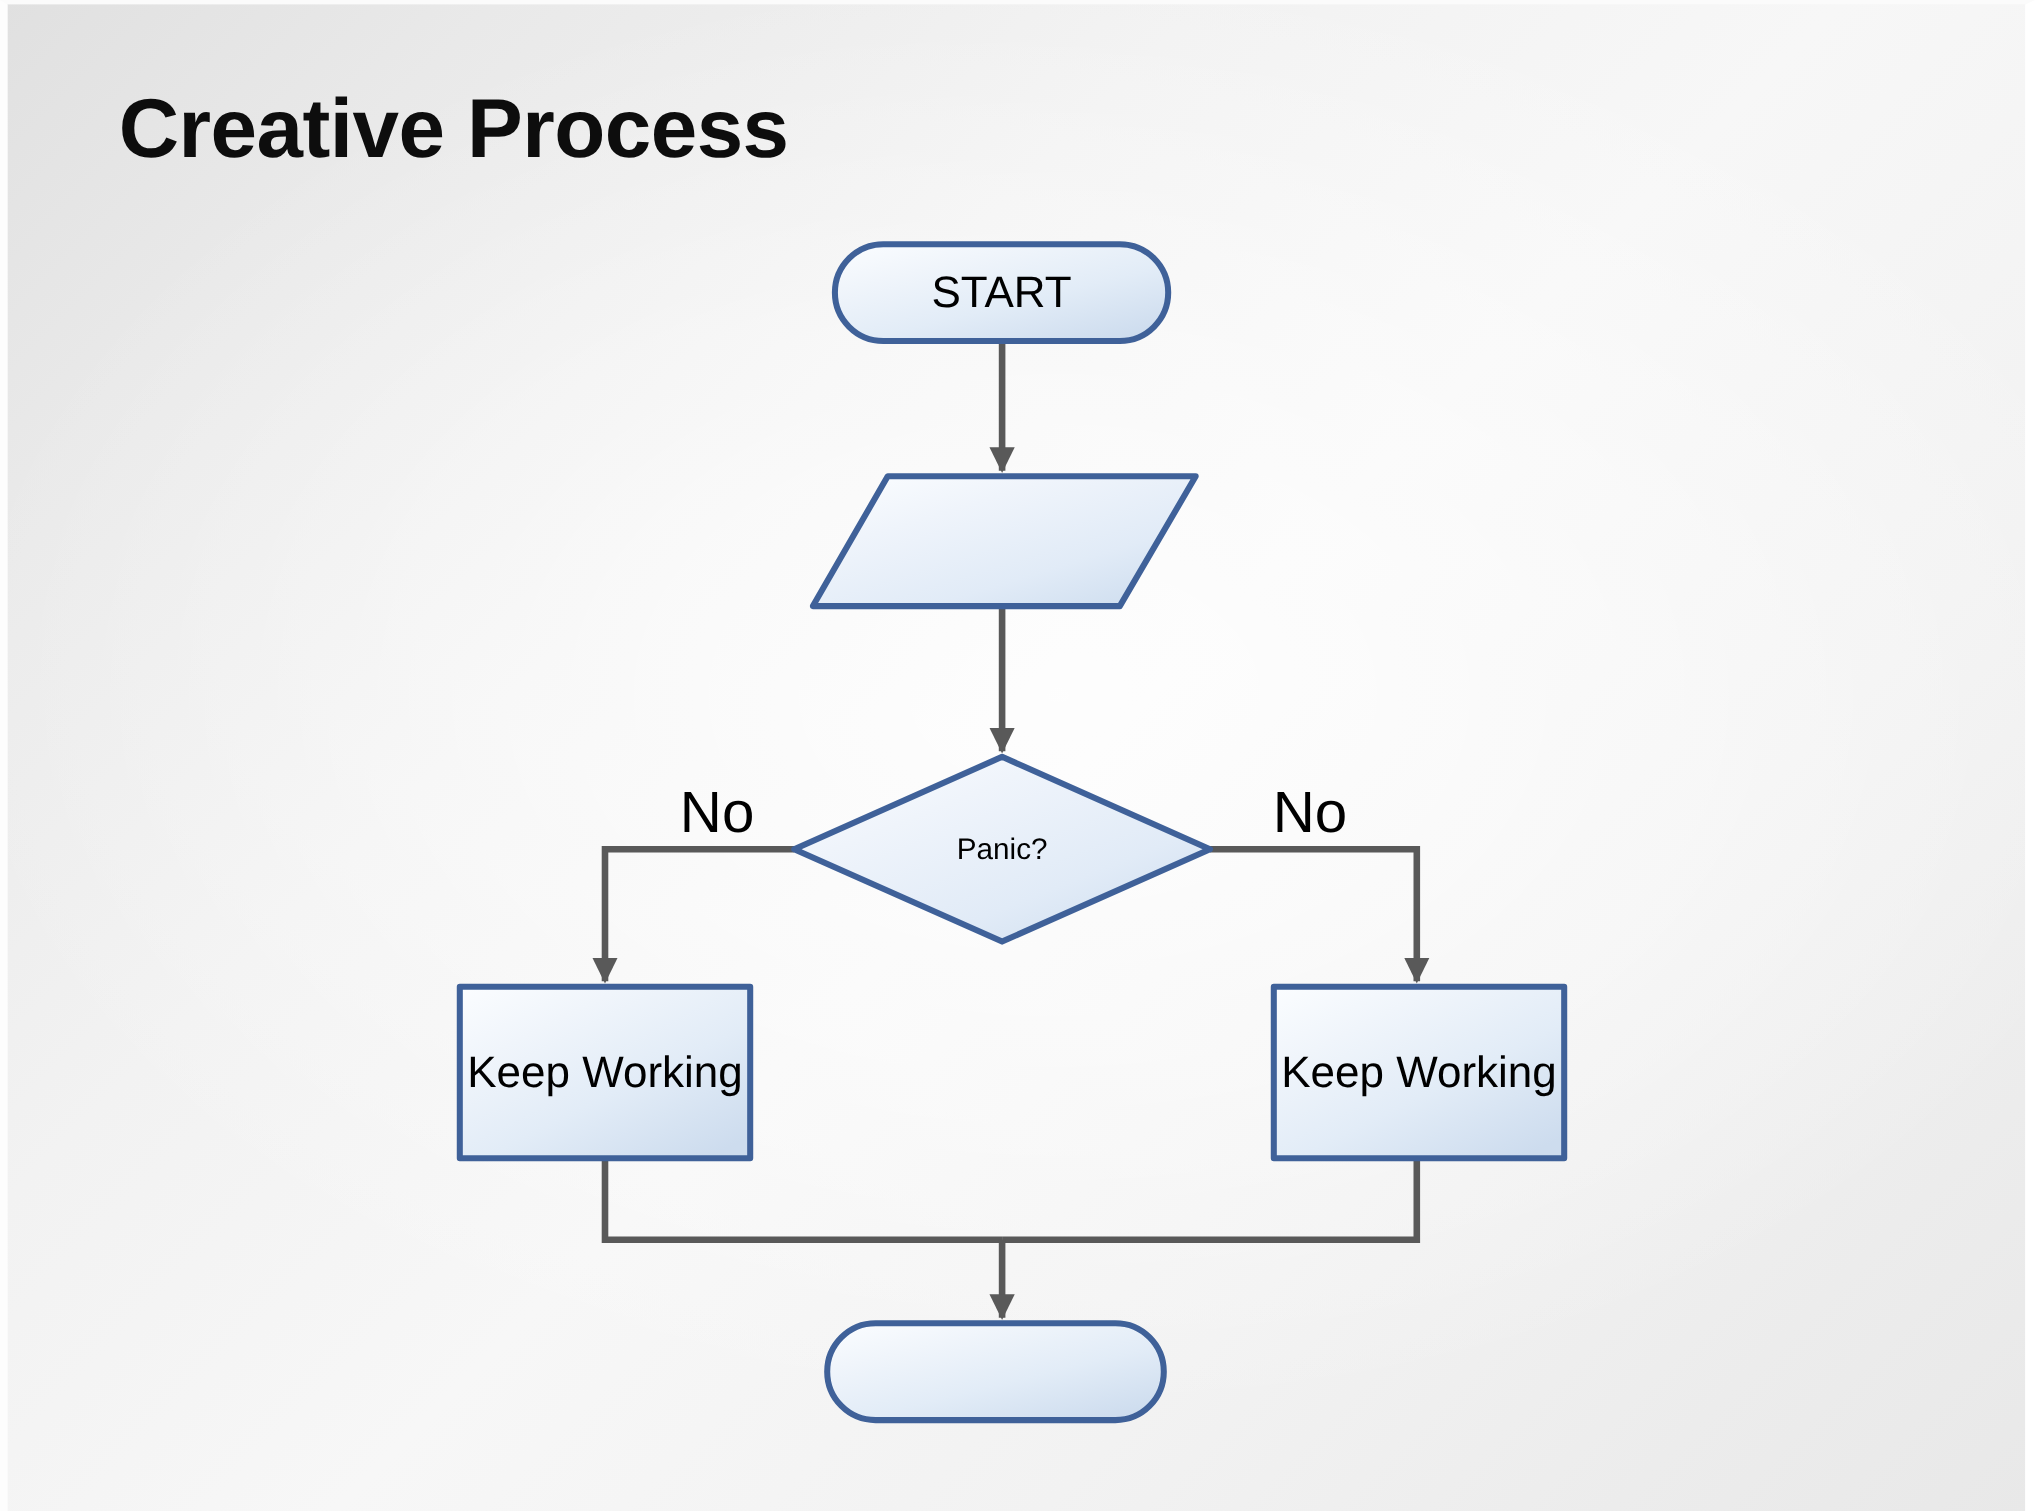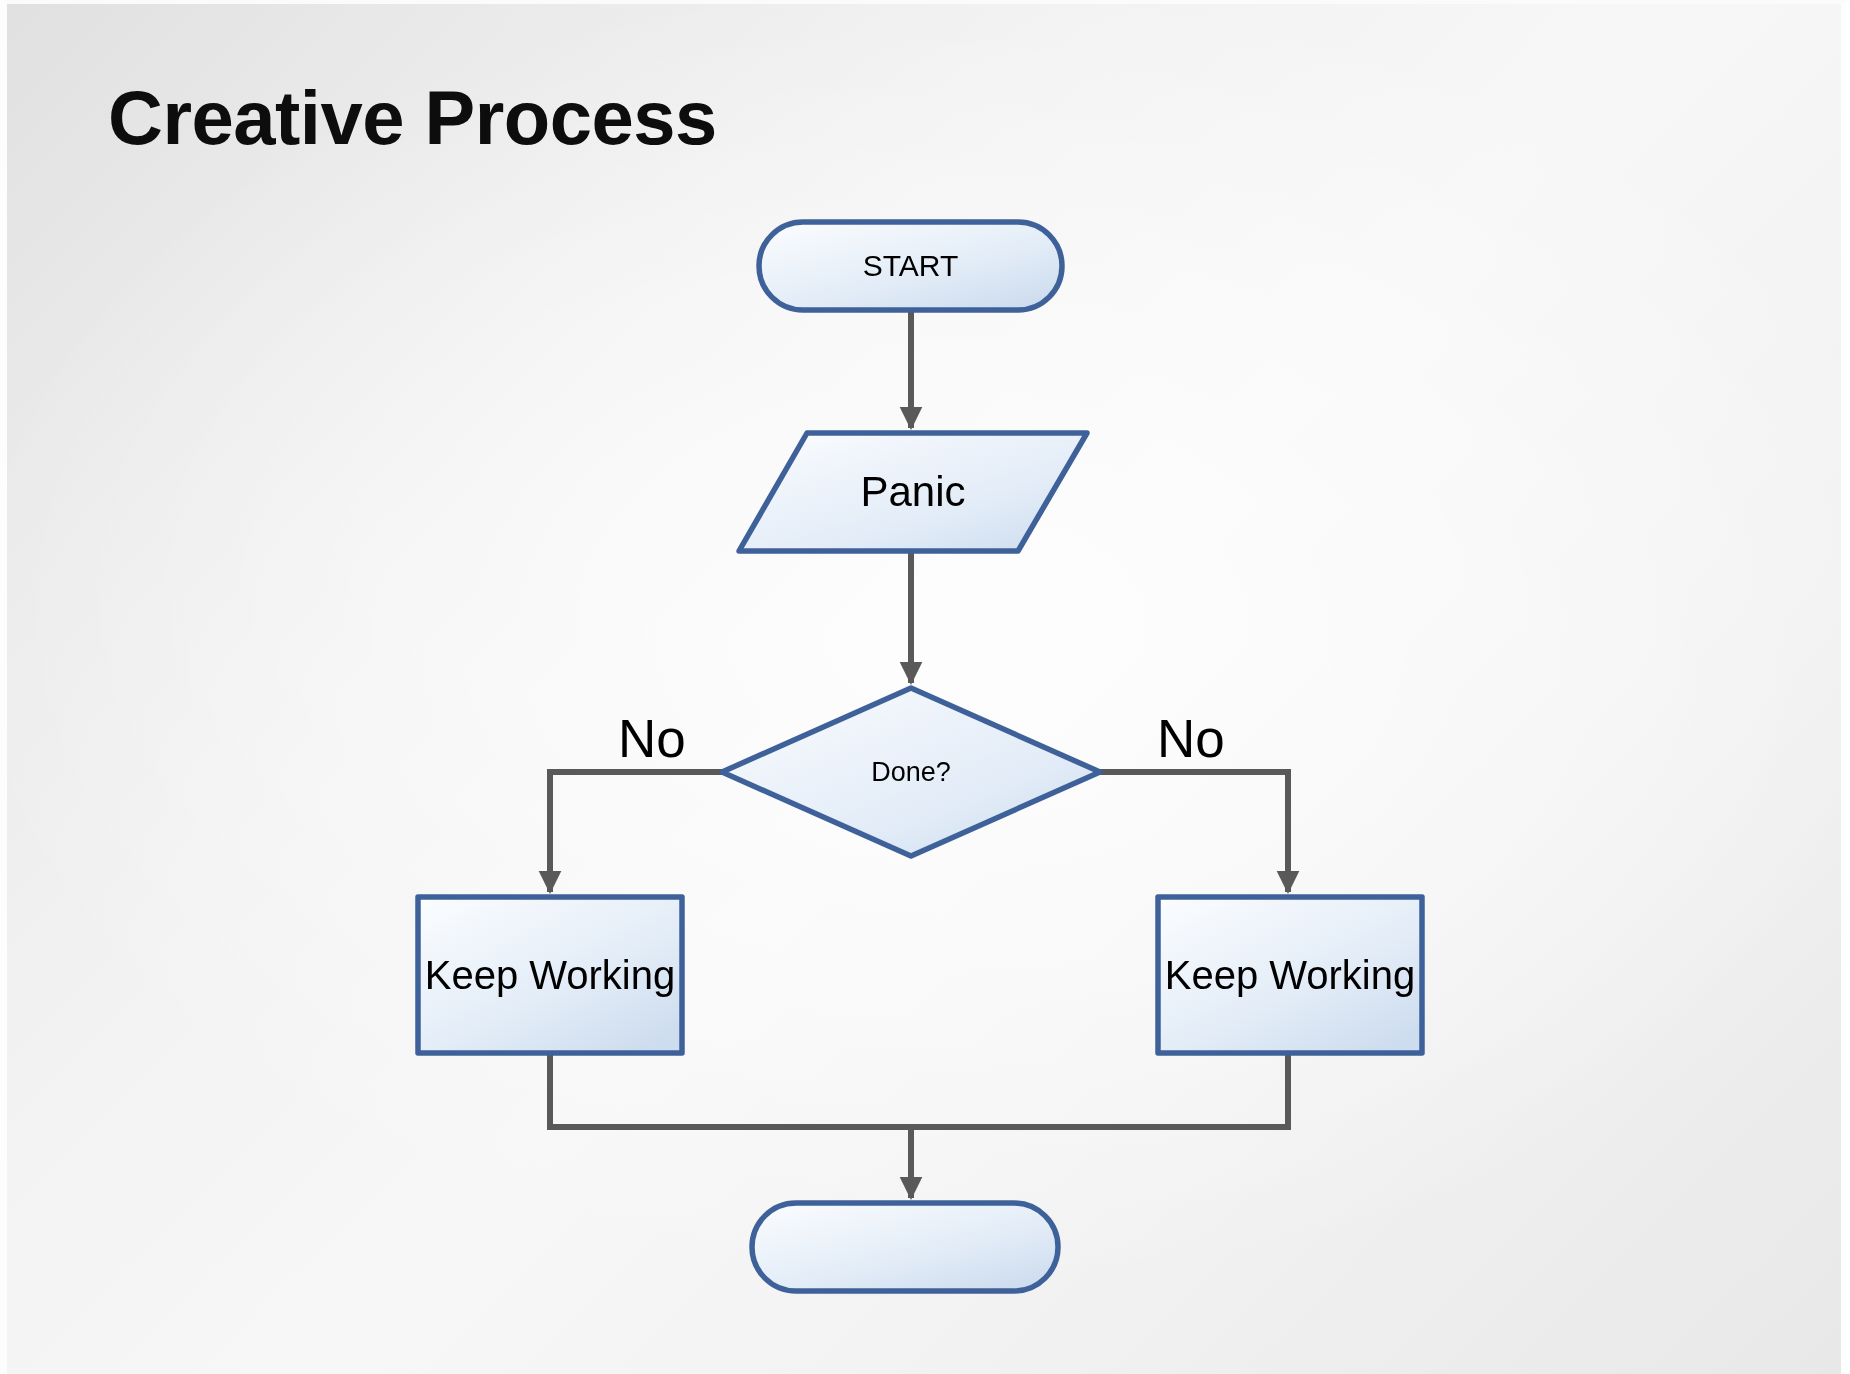--- a/index.html
+++ b/index.html
@@ -83,21 +83,21 @@
   .shape-label {
     position: absolute;
     display: flex;
     align-items: center;
     justify-content: center;
     text-align: center;
     color: #000000;
     z-index: 4;
     pointer-events: none;
   }
-  .lbl-terminator { font-size: 30px; line-height: 46px; }
+  .lbl-terminator { font-size: 40px; line-height: 46px; }
   .lbl-process    { font-size: 42px; line-height: 50px; }
   .lbl-decision   { font-size: 27px; line-height: 32px; }
   .lbl-box        { font-size: 40px; line-height: 52px; }
 
   .edge-label {
     position: absolute;
     font-size: 53px;
     line-height: 50px;
     color: #000000;
     white-space: nowrap;
@@ -158,23 +158,22 @@
       <rect x="418" y="897" width="264" height="156" fill="url(#shapeFill)"></rect>
 
       <rect x="1158" y="897" width="264" height="156" fill="url(#shapeFill)"></rect>
 
       <rect x="752" y="1203" width="306" height="88" rx="44" ry="44" fill="url(#shapeFill)"></rect>
     </g>
   </svg>
 
   <div class="shape-label lbl-terminator" style="left:759px; top:222px; width:303px; height:88px;">START</div>
 
-  <div class="shape-label lbl-process" style="left:739px; top:433px; width:348px; height:118px;">Panic</div>
 
-  <div class="shape-label lbl-decision" style="left:722px; top:688px; width:378px; height:168px;">Done?</div>
+  <div class="shape-label lbl-decision" style="left:722px; top:688px; width:378px; height:168px;">Panic?</div>
 
   <div class="shape-label lbl-box" style="left:418px; top:897px; width:264px; height:156px;">Keep Working</div>
 
   <div class="shape-label lbl-box" style="left:1158px; top:897px; width:264px; height:156px;">Keep Working</div>
 
 
   <div class="edge-label" style="left:618px; top:714px;">No</div>
 
   <div class="edge-label" style="left:1157px; top:714px;">No</div>
 

